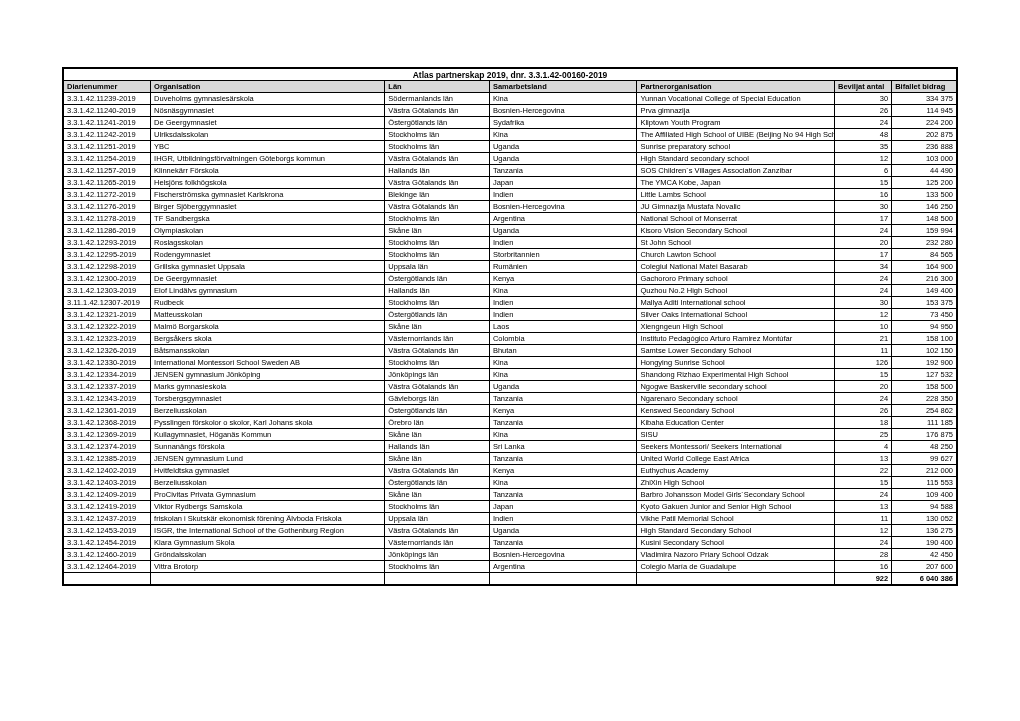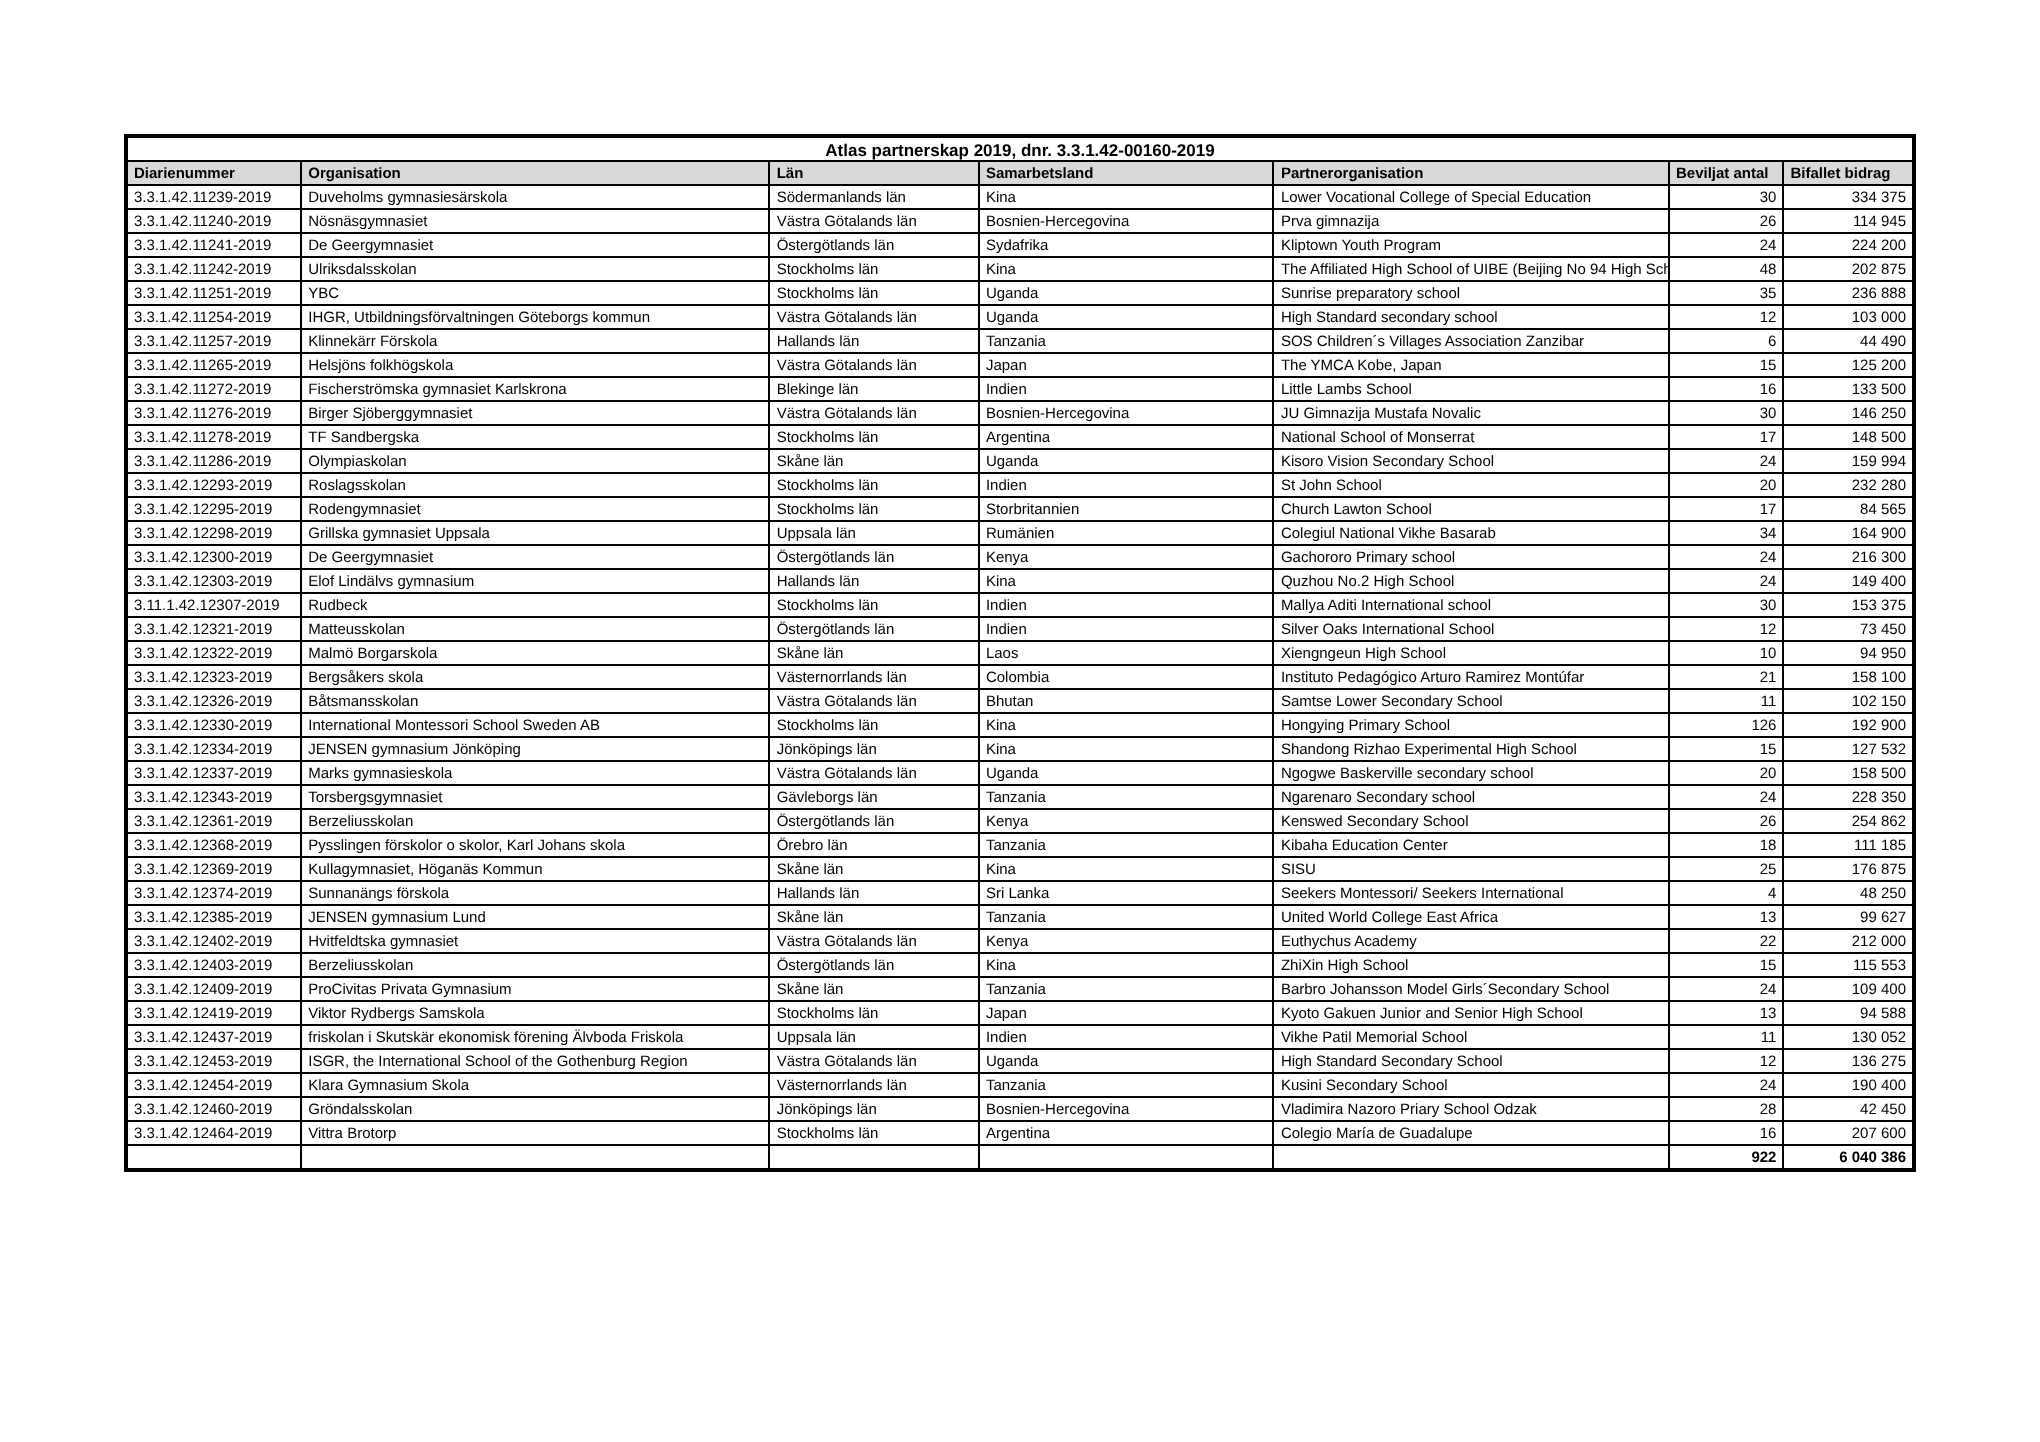--- a/index.html
+++ b/index.html
@@ -83,21 +83,21 @@
         <th class="ac">Partnerorganisation</th>
         <th class="ac">Beviljat antal</th>
         <th class="ac">Bifallet bidrag</th>
       </tr>
 
     <tr>
           <td class="al">3.3.1.42.11239-2019</td>
           <td class="ac">Duveholms gymnasiesärskola</td>
           <td class="al">Södermanlands län</td>
           <td class="al">Kina</td>
-          <td class="al">Lower Vocational College of Special Education</td>
+          <td class="al">Yunnan Vocational College of Special Education</td>
           <td class="ar">30</td>
           <td class="ar">334 375</td>
         </tr>
         <tr>
           <td class="al">3.3.1.42.11240-2019</td>
           <td class="ac">Nösnäsgymnasiet</td>
           <td class="al">Västra Götalands län</td>
           <td class="al">Bosnien-Hercegovina</td>
           <td class="al">Prva gimnazija</td>
           <td class="ar">26</td>
@@ -209,21 +209,21 @@
           <td class="al">Storbritannien</td>
           <td class="al">Church Lawton School</td>
           <td class="ar">17</td>
           <td class="ar">84 565</td>
         </tr>
         <tr>
           <td class="al">3.3.1.42.12298-2019</td>
           <td class="ac">Grillska gymnasiet Uppsala</td>
           <td class="al">Uppsala län</td>
           <td class="al">Rumänien</td>
-          <td class="al">Colegiul National Vikhe Basarab</td>
+          <td class="al">Colegiul National Matei Basarab</td>
           <td class="ar">34</td>
           <td class="ar">164 900</td>
         </tr>
         <tr>
           <td class="al">3.3.1.42.12300-2019</td>
           <td class="ac">De Geergymnasiet</td>
           <td class="al">Östergötlands län</td>
           <td class="al">Kenya</td>
           <td class="al">Gachororo Primary school</td>
           <td class="ar">24</td>
@@ -281,21 +281,21 @@
           <td class="al">Bhutan</td>
           <td class="al">Samtse Lower Secondary School</td>
           <td class="ar">11</td>
           <td class="ar">102 150</td>
         </tr>
         <tr>
           <td class="al">3.3.1.42.12330-2019</td>
           <td class="ac">International Montessori School Sweden AB</td>
           <td class="al">Stockholms län</td>
           <td class="al">Kina</td>
-          <td class="al">Hongying Primary School</td>
+          <td class="al">Hongying Sunrise School</td>
           <td class="ar">126</td>
           <td class="ar">192 900</td>
         </tr>
         <tr>
           <td class="al">3.3.1.42.12334-2019</td>
           <td class="ac">JENSEN gymnasium Jönköping</td>
           <td class="al">Jönköpings län</td>
           <td class="al">Kina</td>
           <td class="al">Shandong Rizhao Experimental High School</td>
           <td class="ar">15</td>

